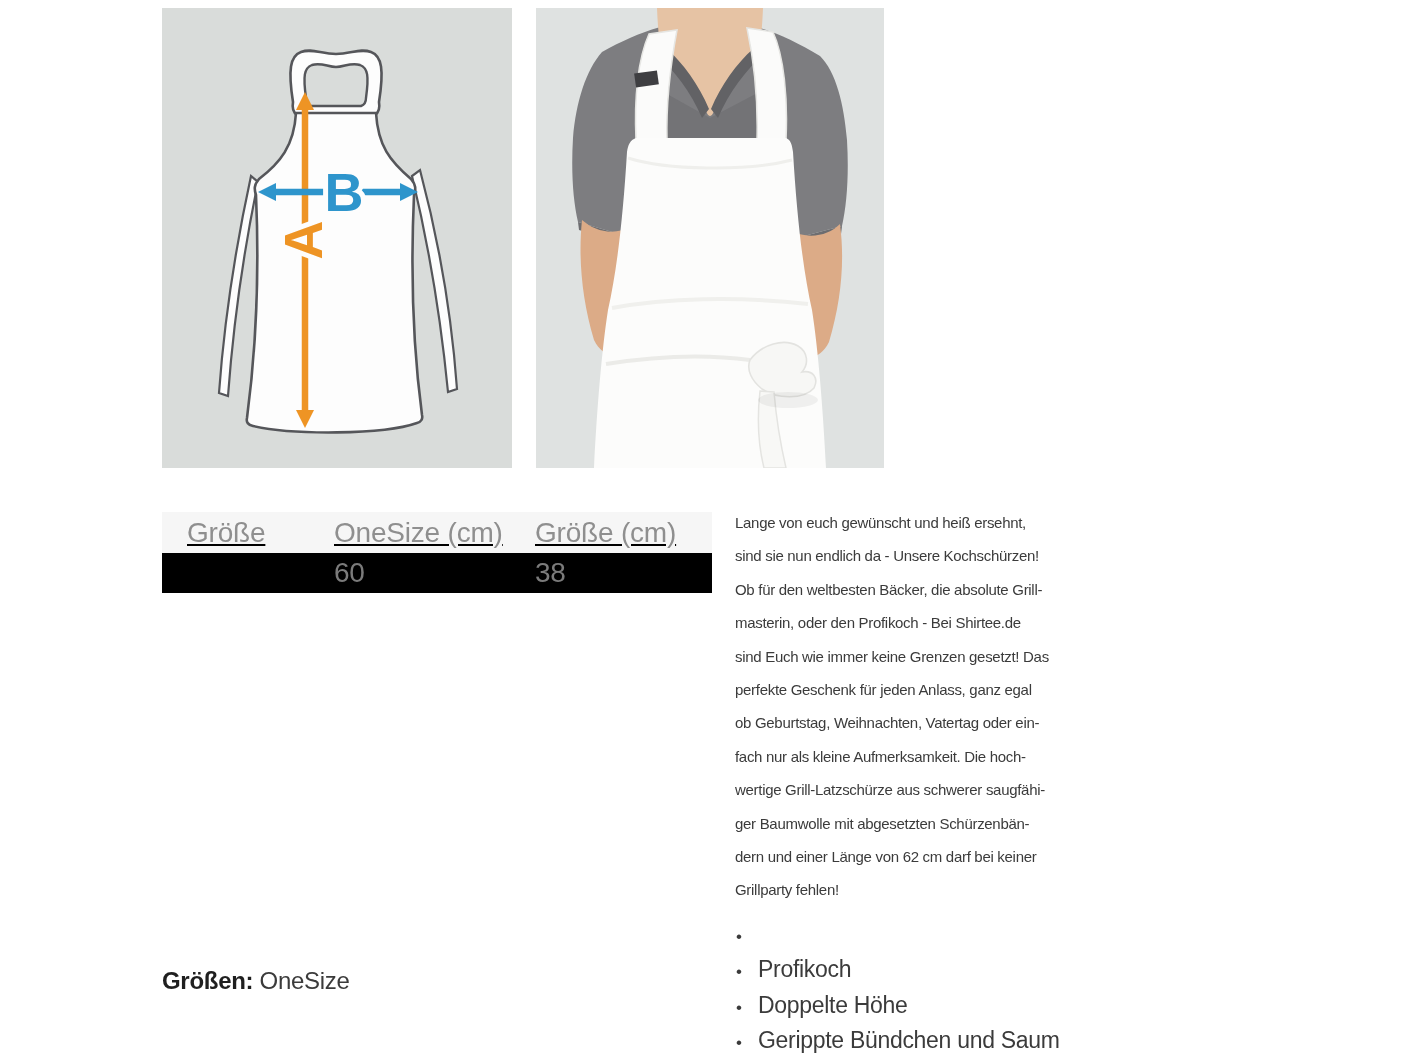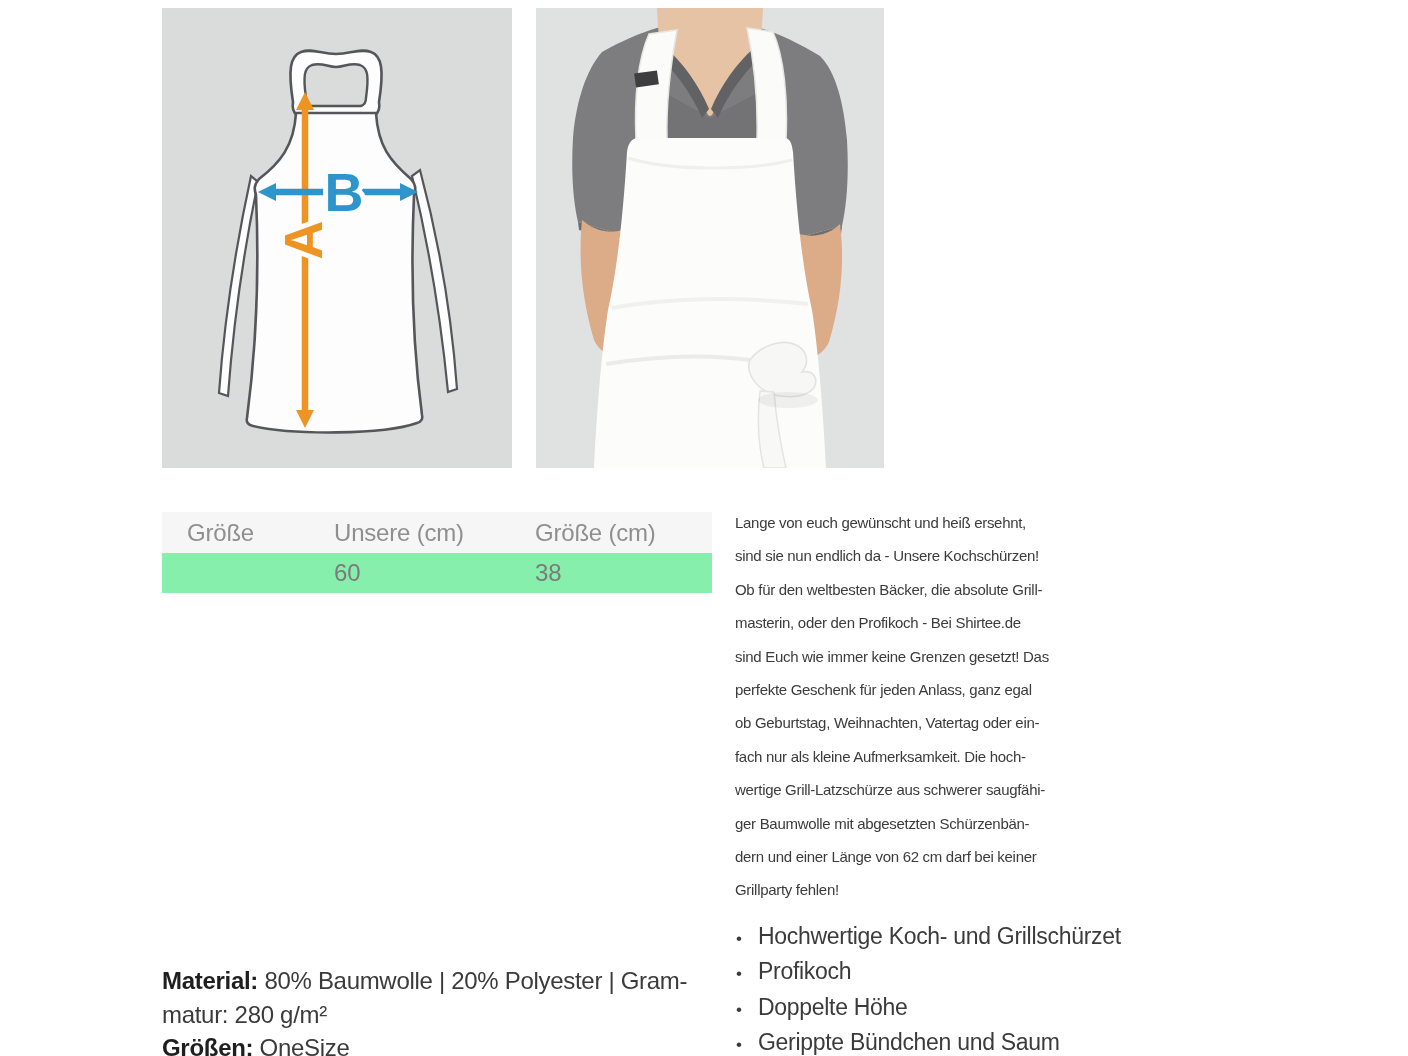--- a/index.html
+++ b/index.html
@@ -13,28 +13,28 @@
     position:absolute; left:162px; top:8px; width:350px; height:460px;
     background:#d9dcda;
   }
   .photo-panel {
     position:absolute; left:536px; top:8px; width:348px; height:460px;
     background:#dfe2e1;
   }
   .diagram-panel svg, .photo-panel svg { display:block; width:100%; height:100%; }
 
   
-  .size-table { position:absolute; left:162px; top:512px; width:550px; font-size:24px; }
+  .size-table { position:absolute; left:162px; top:512px; width:550px; font-size:28px;text-decoration:underline; }
   .size-table .thead {
     display:grid; grid-template-columns:147px 201px 202px;
     background:#f6f6f6; height:41px; align-items:center; color:#8f8f8f;
   }
   .size-table .trow {
     display:grid; grid-template-columns:147px 201px 202px;
-    background:#86efac; height:40px; align-items:center; color:#7b7b7b;
+    background:#000000; height:40px; align-items:center; color:#7b7b7b;
   }
   .size-table .cell { padding-left:25px; letter-spacing:-0.2px; }
 
   
   .description {
     position:absolute; left:735px; top:506px; width:540px;
     font-size:15px; line-height:33.4px; letter-spacing:-0.3px;
     color:#3b3b3b; white-space:pre;
   }
 
@@ -129,21 +129,21 @@
       <path d="M214,352 C226,336 248,330 262,338 C272,344 273,356 266,364
                C277,362 283,370 278,380 C268,392 240,391 226,381 C216,373 210,362 214,352 Z" fill="#f7f7f5" stroke="#e3e3e0" stroke-width="1.6"></path>
       <path d="M224,383 C221,410 222,436 228,460 L250,460 C244,434 240,408 238,384 Z" fill="#f8f8f6" stroke="#e4e4e1" stroke-width="1.5"></path>
       <ellipse cx="252" cy="392" rx="30" ry="8" fill="rgba(0,0,0,0.05)"></ellipse>
     </svg>
   </div>
 
   <div class="size-table">
     <div class="thead">
       <div class="cell">Größe</div>
-      <div class="cell">Unsere (cm)</div>
+      <div class="cell">OneSize (cm)</div>
       <div class="cell">Größe (cm)</div>
     </div>
     <div class="trow">
       <div class="cell"></div>
       <div class="cell">60</div>
       <div class="cell">38</div>
     </div>
   </div>
 
   <div class="description">Lange von euch gewünscht und heiß ersehnt,
@@ -155,35 +155,32 @@
 ob Geburtstag, Weihnachten, Vatertag oder ein-
 fach nur als kleine Aufmerksamkeit. Die hoch-
 wertige Grill-Latzschürze aus schwerer saugfähi-
 ger Baumwolle mit abgesetzten Schürzenbän-
 dern und einer Länge von 62 cm darf bei keiner
 Grillparty fehlen!</div>
 
   <ul class="features">
     <li>
       <span class="dot">•</span>
-      <span>Hochwertige Koch- und Grillschürzet</span>
     </li>
     <li>
       <span class="dot">•</span>
       <span>Profikoch</span>
     </li>
     <li>
       <span class="dot">•</span>
       <span>Doppelte Höhe</span>
     </li>
     <li>
       <span class="dot">•</span>
       <span>Gerippte Bündchen und Saum</span>
     </li>
   </ul>
 
   <div class="material-block">
-    <p><b>Material:</b> <span class="val">80% Baumwolle | 20% Polyester | Gram-
-matur: 280 g/m²</span></p>
     <p><b>Größen:</b> <span>OneSize</span></p>
   </div>
 
 </div>
 
 </body></html>

